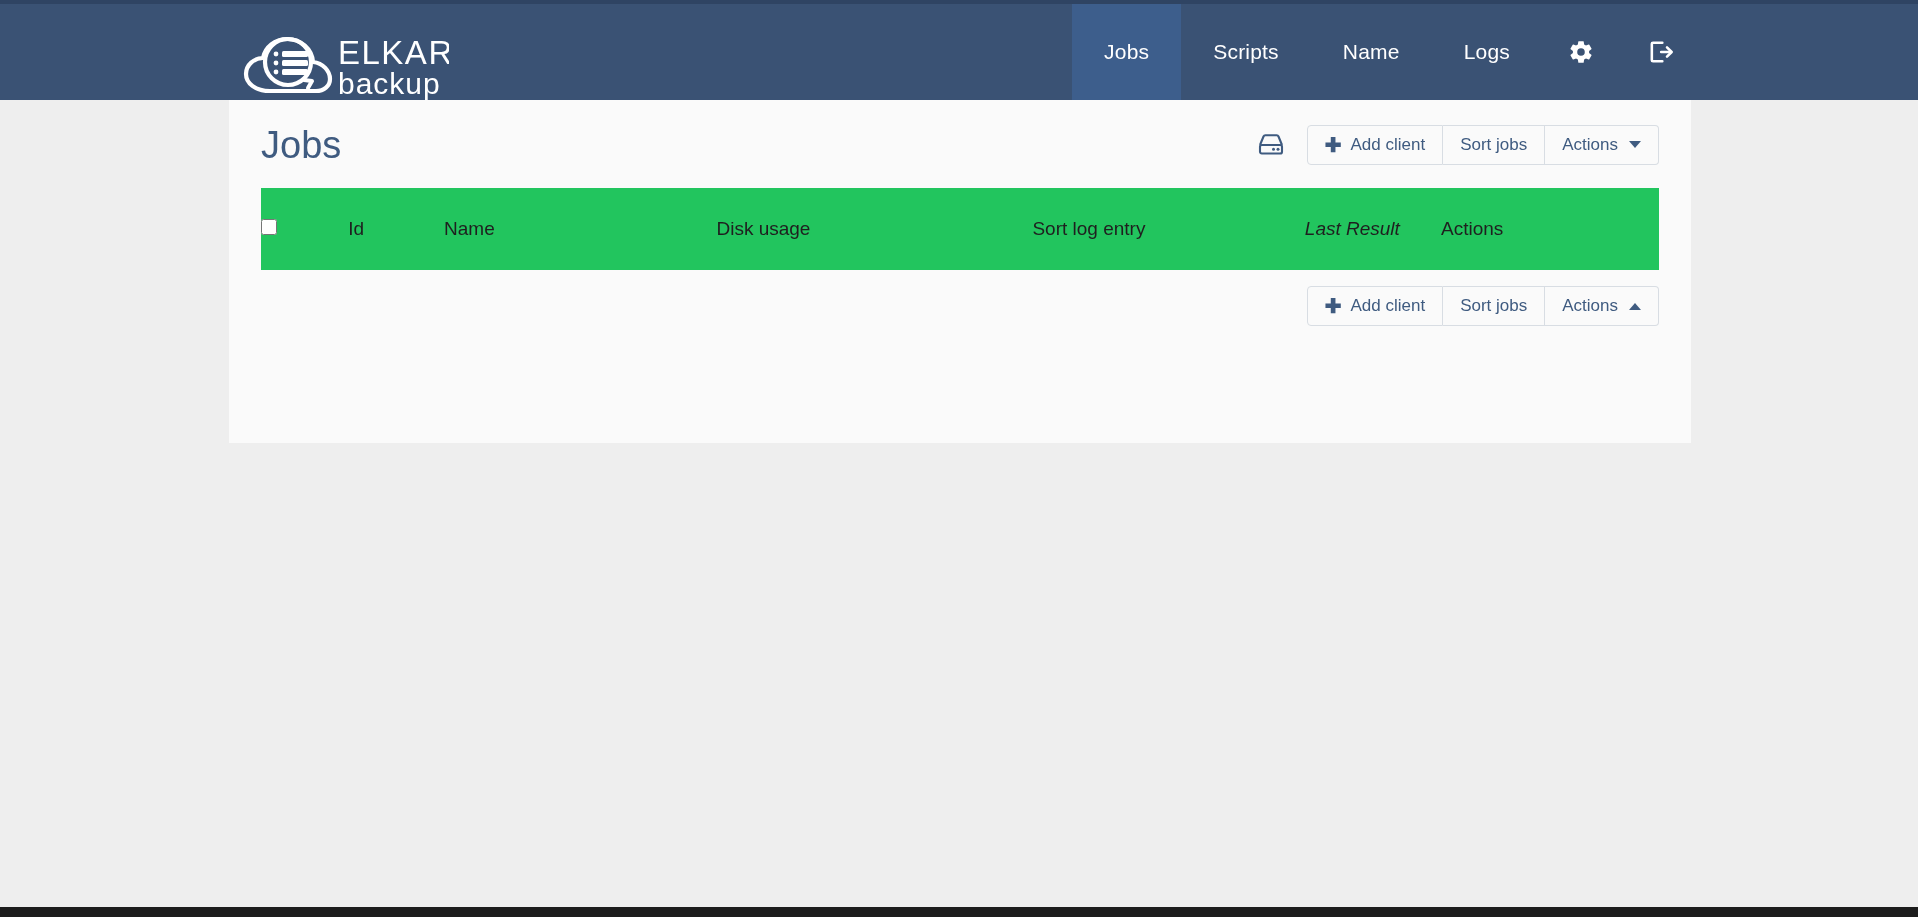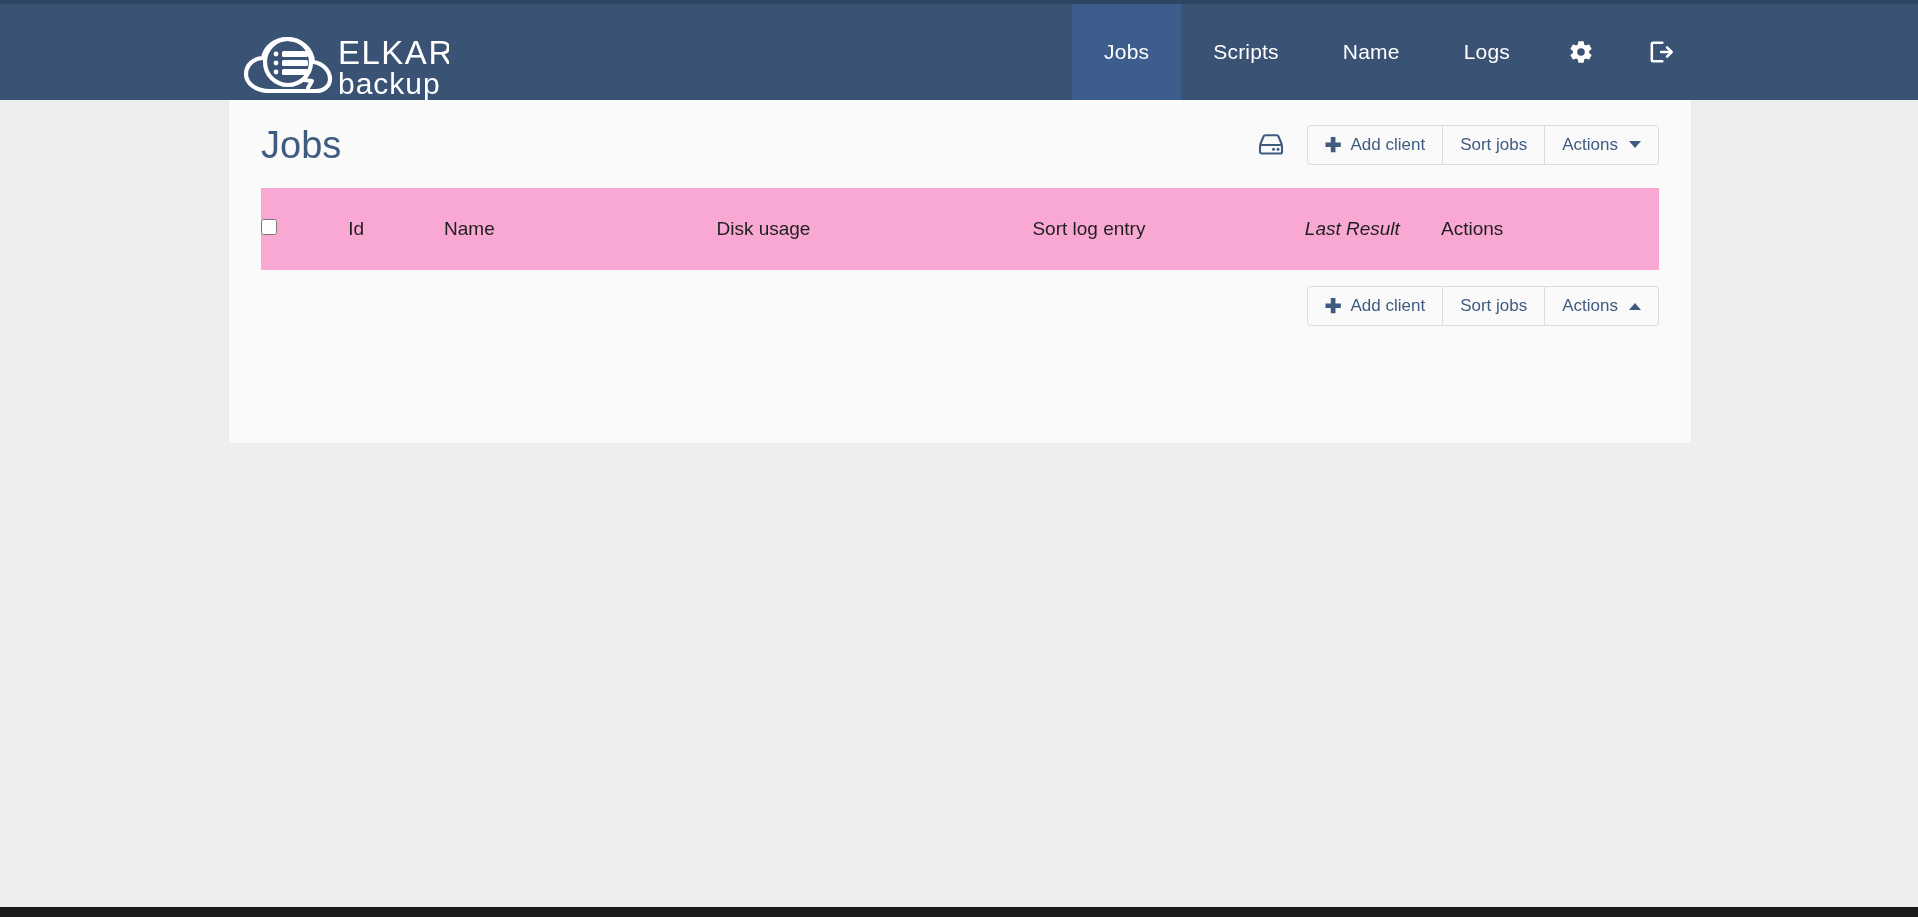--- a/index.html
+++ b/index.html
@@ -139,21 +139,21 @@
     margin-left: 2px;
   }
   .icon-hdd { cursor: pointer; display: flex; align-items: center; }
 
   
   table.jobs {
     width: 100%;
     border-collapse: collapse;
     margin-top: 8px;
   }
-  table.jobs thead tr { background: #f9a8d4; }
+  table.jobs thead tr { background: #22c55e; }
   table.jobs th {
     font-weight: 400;
     font-size: 19px;
     color: #1f1f1f;
     text-align: left;
     padding: 24px 0;
     height: 82px;
     vertical-align: middle;
   }
   th.col-check { width: 80px; padding-left: 22px; }

